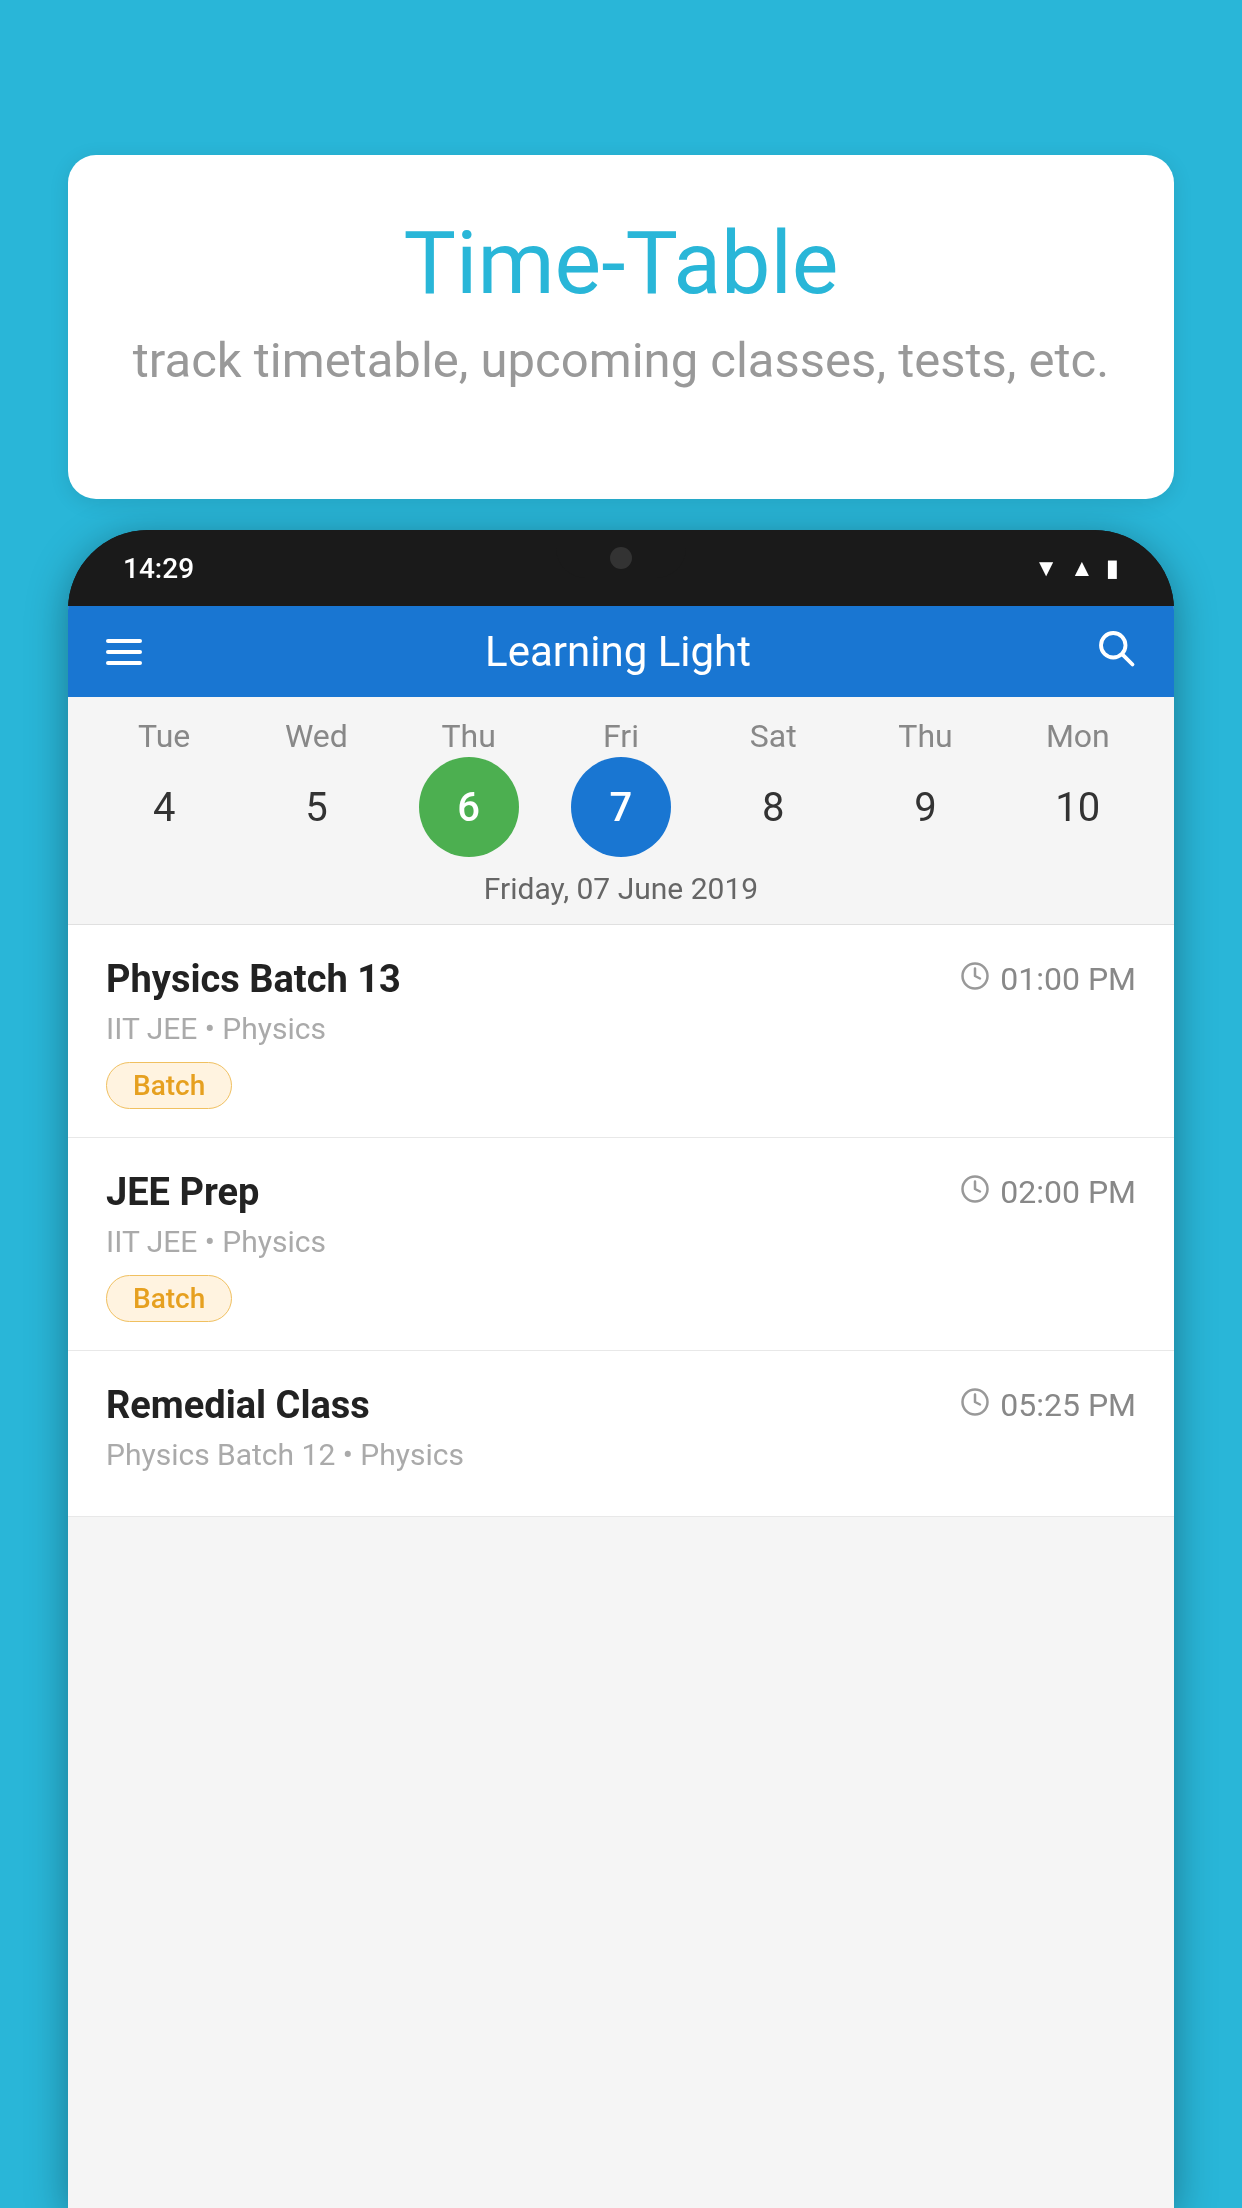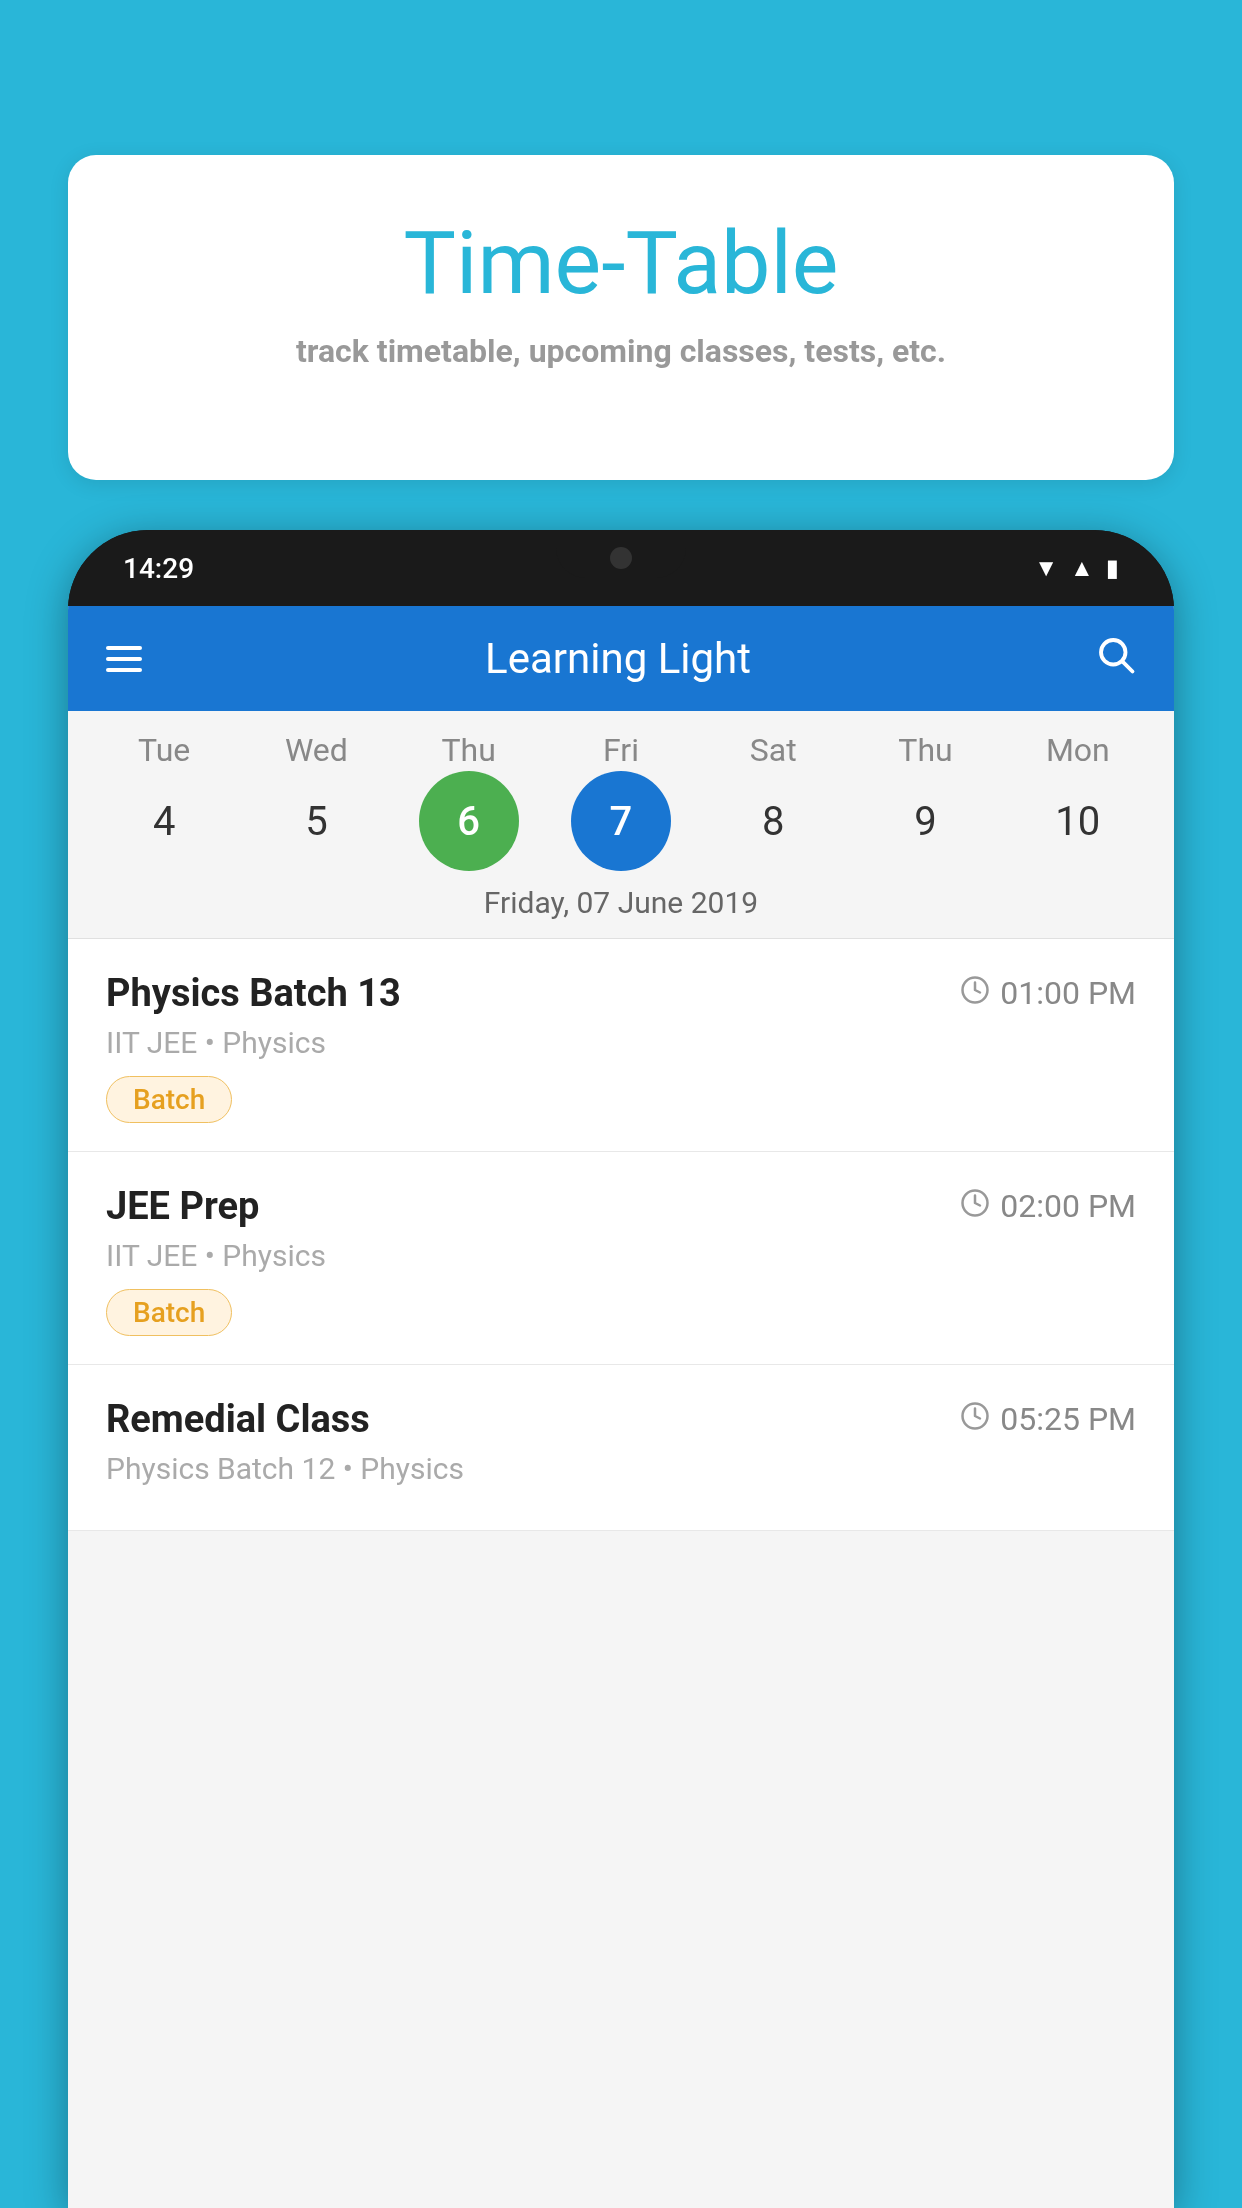--- a/index.html
+++ b/index.html
@@ -43,23 +43,23 @@
 
     .bubble-title {
       font-size: 88px;
       font-weight: 400;
       color: #29b6d8;
       line-height: 1.1;
       margin-bottom: 20px;
     }
 
     .bubble-subtitle {
-      font-size: 32px;
+      font-size: 49px;
       color: #999;
-      font-weight: 700;
+      font-weight: 400;
     }
 
     
     .phone-frame {
       position: absolute;
       top: 530px;
       left: 68px;
       right: 68px;
       bottom: 0;
       background: #1a1a1a;
@@ -122,21 +122,21 @@
     
     .phone-screen {
       background: #f5f5f5;
       height: calc(100% - 72px);
       overflow: hidden;
     }
 
     
     .app-header {
       background: #1976d2;
-      height: 105px;
+      height: 91px;
       display: flex;
       align-items: center;
       padding: 0 38px;
       gap: 30px;
     }
 
     .hamburger-icon {
       color: #fff;
       font-size: 42px;
       cursor: pointer;

